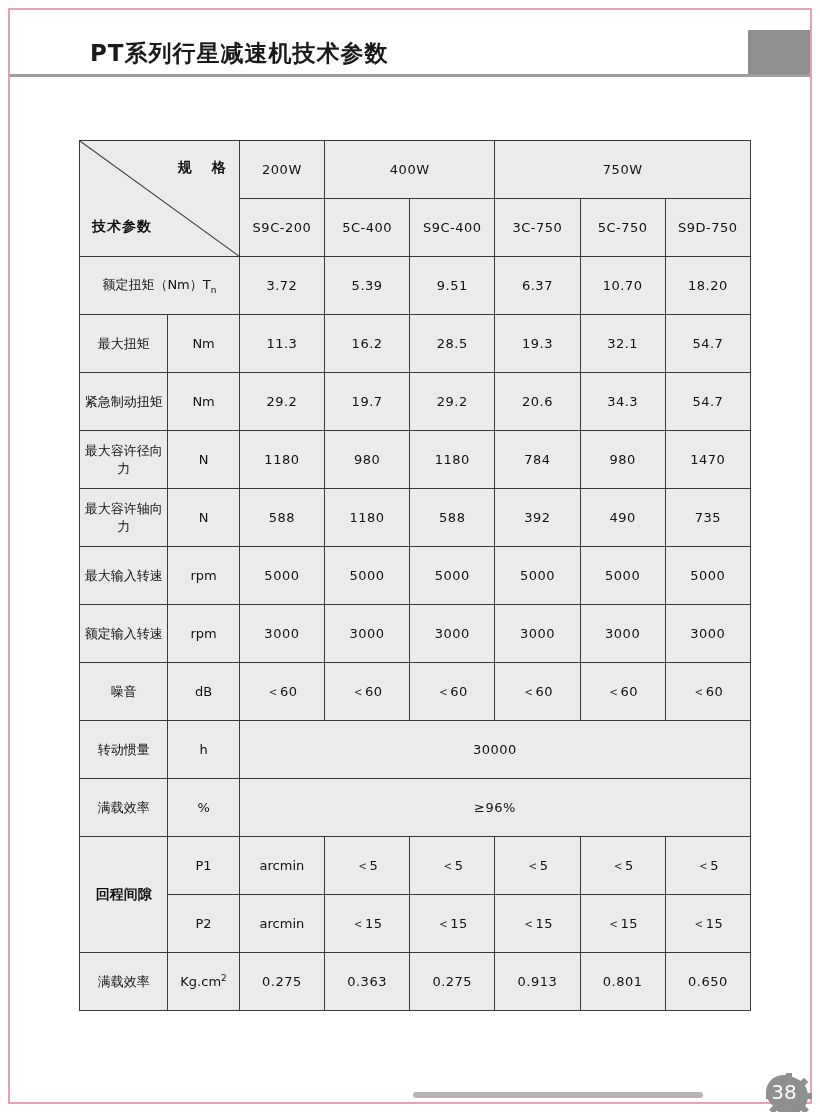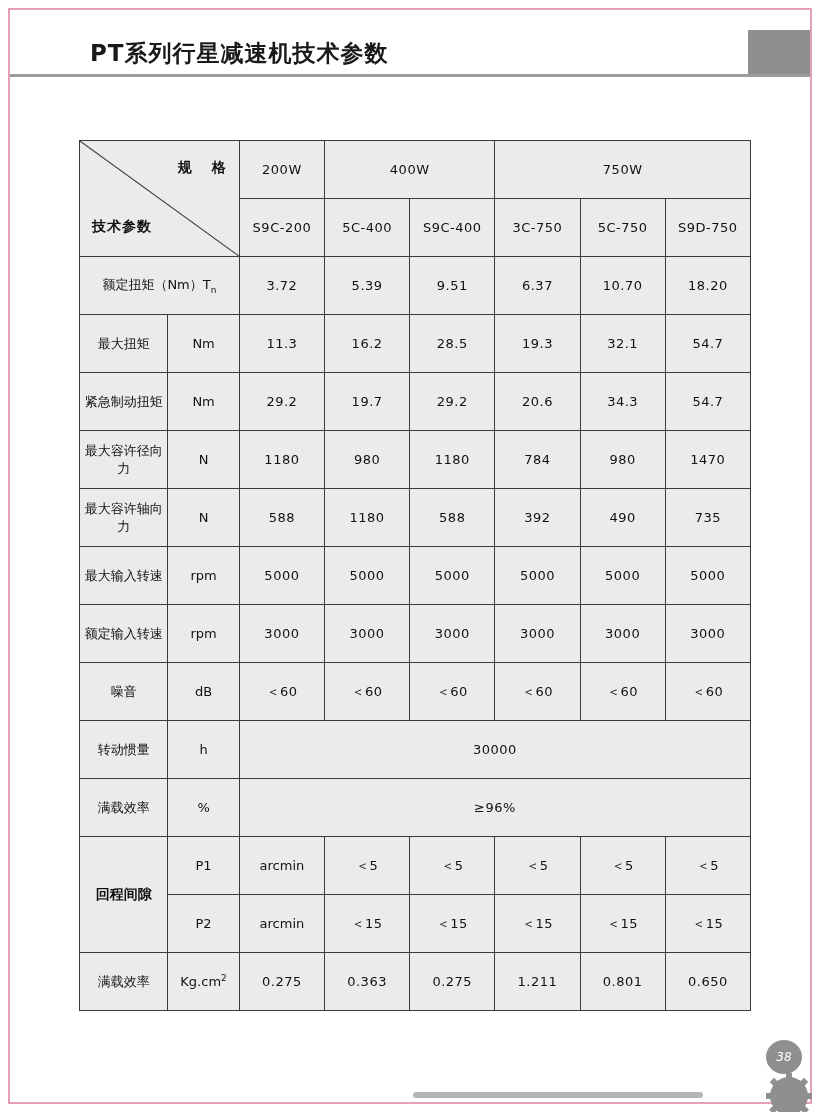--- a/index.html
+++ b/index.html
@@ -177,32 +177,31 @@
     left: 413px;
     top: 1092px;
     width: 290px;
     height: 6px;
     background: #b5b5b5;
     border-radius: 3px;
   }
   .page-badge {
     position: absolute;
     right: 18px;
-    top: 1040px;
+    top: 1075px;
     width: 36px;
     height: 34px;
     background: #8f8f8f;
     border-radius: 50%;
     color: #ffffff;
-    font-size: 12px;
+    font-size: 20px;
     font-family: "DejaVu Sans", sans-serif;
     display: flex;
     align-items: center;
     justify-content: center;
-    font-style: italic;
   }
   .gear-deco {
     position: absolute;
     right: 6px;
     top: 1072px;
     width: 54px;
     height: 48px;
     background: transparent;
   }
 </style>
@@ -378,21 +377,21 @@
           <td class="val-cell">＜15</td>
           <td class="val-cell">＜15</td>
         </tr>
 
         <tr>
           <td class="label-cell">满载效率</td>
           <td class="unit-cell"><span>Kg.cm</span><span class="sup2">2</span></td>
           <td class="val-cell">0.275</td>
           <td class="val-cell">0.363</td>
           <td class="val-cell">0.275</td>
-          <td class="val-cell">1.211</td>
+          <td class="val-cell">0.913</td>
           <td class="val-cell">0.801</td>
           <td class="val-cell">0.650</td>
         </tr>
       </tbody>
     </table>
   </div>
 
   <div class="footer-bar"></div>
   <svg class="gear-deco" viewBox="0 0 54 48">
     <g fill="#8f8f8f">

